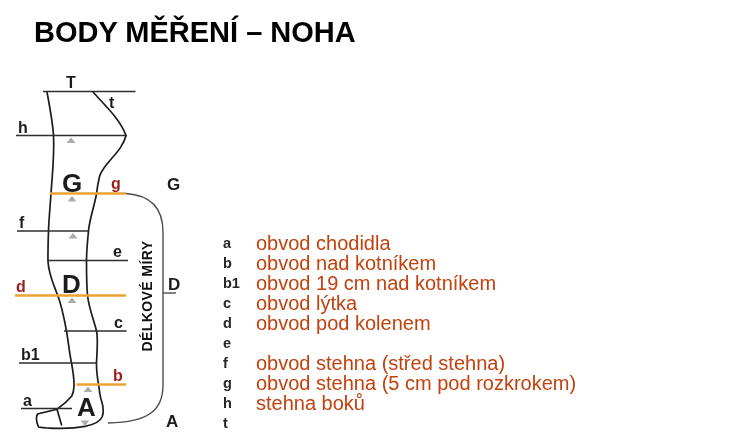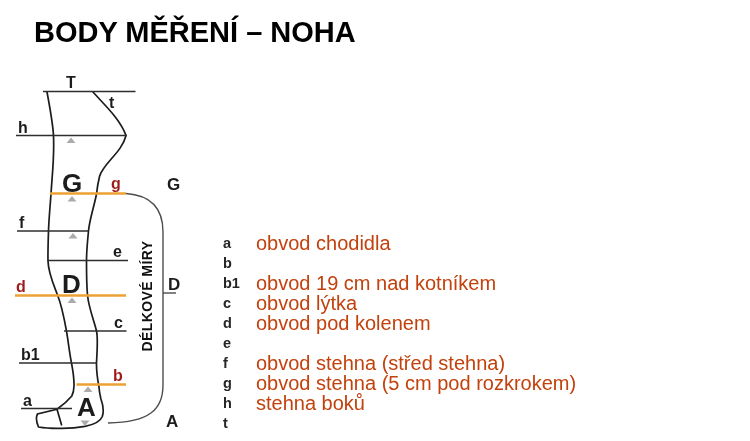--- a/index.html
+++ b/index.html
@@ -112,20 +112,21 @@
     <text class="lbl-axis" x="152" y="296" text-anchor="middle" transform="rotate(-90 152 296)">DÉLKOVÉ MÍRY</text>
   </svg>
 
   <div class="legend">
     <div class="legend-row">
       <span class="legend-key">a</span>
       <span class="legend-label">obvod chodidla</span>
     </div>
     <div class="legend-row">
       <span class="legend-key">b</span>
+      <span class="legend-label">obvod nad kotníkem</span>
     </div>
     <div class="legend-row">
       <span class="legend-key">b1</span>
       <span class="legend-label">obvod 19 cm nad kotníkem</span>
     </div>
     <div class="legend-row">
       <span class="legend-key">c</span>
       <span class="legend-label">obvod lýtka</span>
     </div>
     <div class="legend-row">

